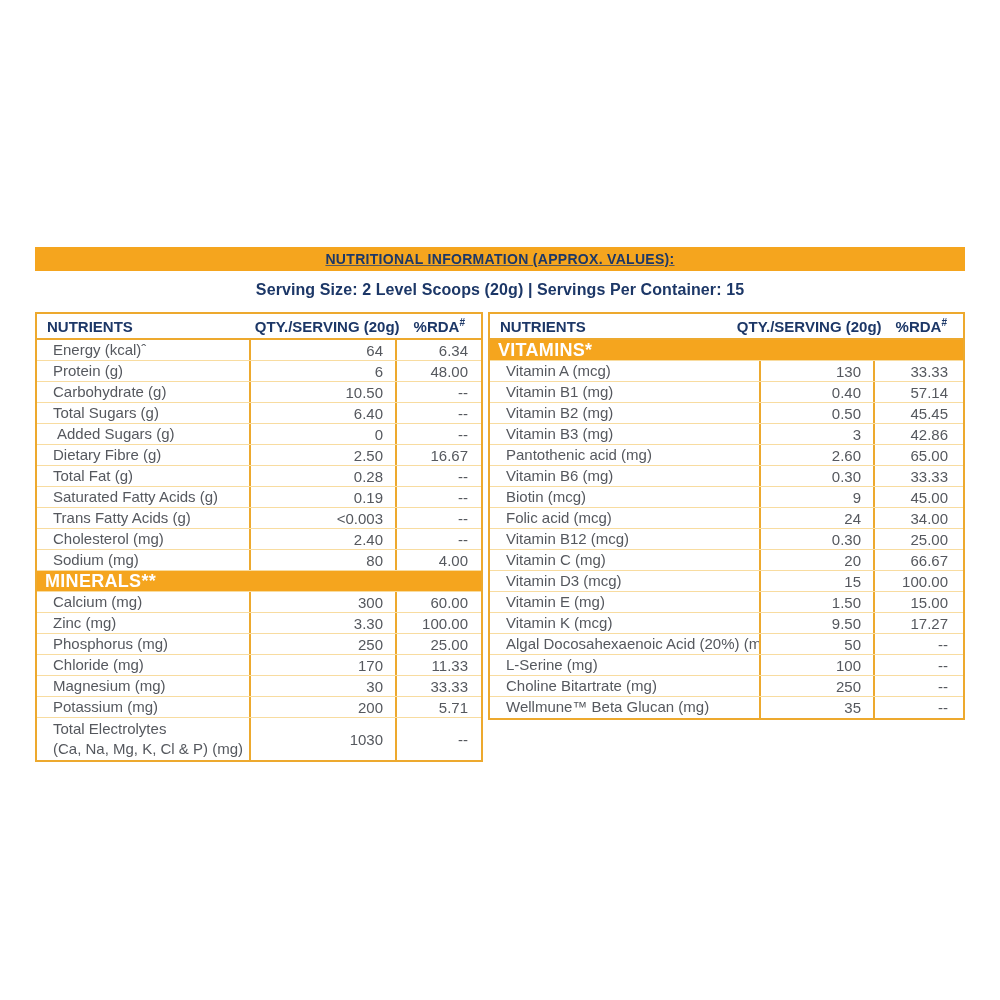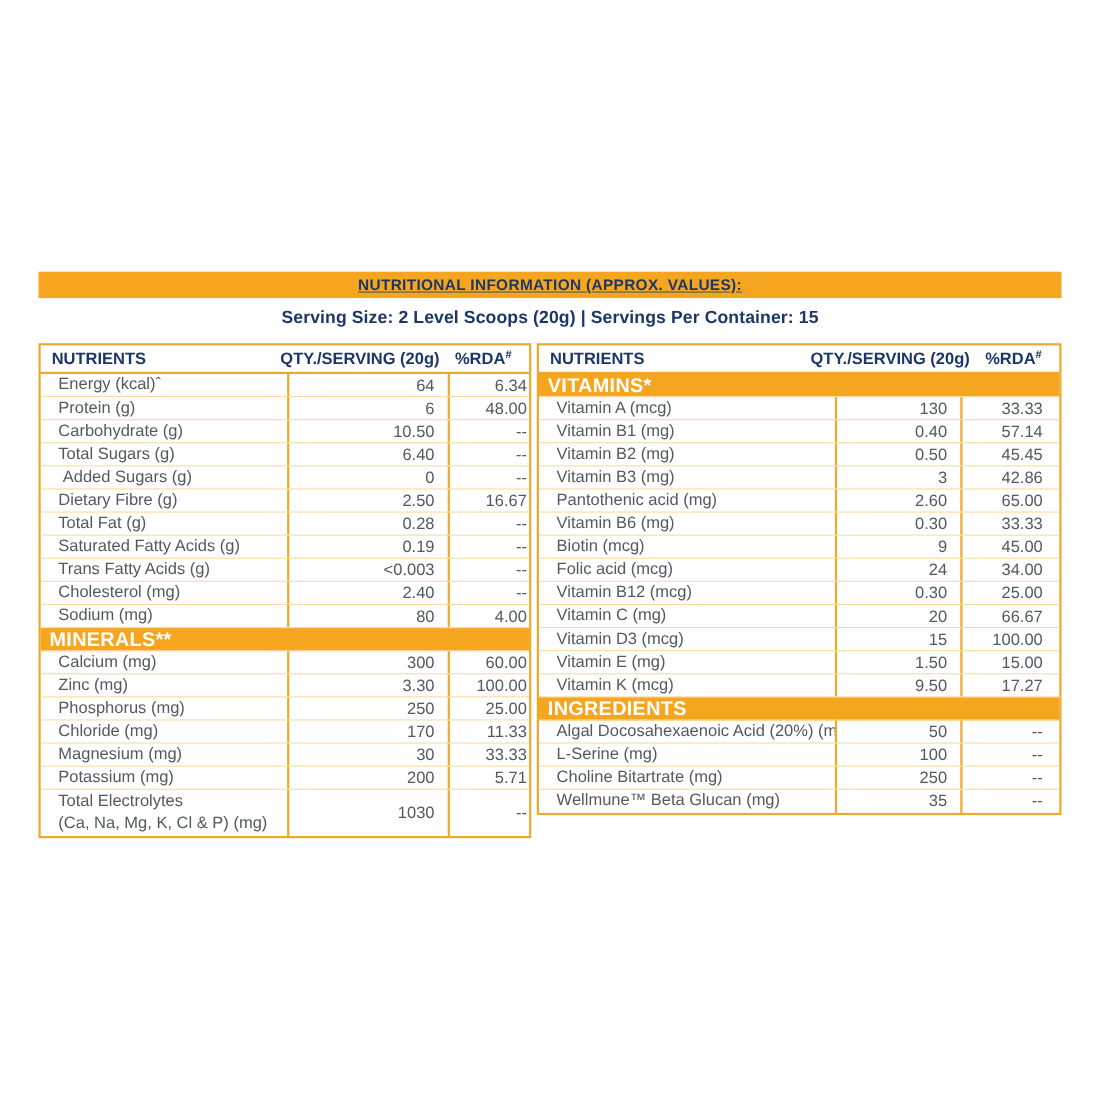--- a/index.html
+++ b/index.html
@@ -47,21 +47,21 @@
   .row.tall .c-name { line-height: 20px; padding-top: 1px; }
   .c-name.ind1 { padding-left: 16px; }
   .c-name.ind2 { padding-left: 20px; }
 
   .c-qty, .c-rda {
     display: flex; align-items: center; justify-content: flex-end;
     box-sizing: border-box; padding-right: 12px; white-space: nowrap;
   }
   .c-qty { border-right: 2px solid var(--gold); margin-left: 48px; }
   .tbl-left  .c-qty { width: 98px; }
-  .tbl-left  .c-rda { width: 72px; padding-right: 2px; }
+  .tbl-left  .c-rda { width: 84px; padding-right: 13px; }
   .tbl-right .c-qty { width: 66px; }
   .tbl-right .c-rda { width: 88px; padding-right: 15px; }
 
   .row.section {
     height: 21px; background: var(--orange);
     display: flex; align-items: center; padding-left: 8px;
     color: #ffffff; font-weight: bold; font-size: 18px; letter-spacing: 0.3px;
     border-bottom: 1px solid var(--rowline); box-sizing: border-box;
   }
 </style>
@@ -249,23 +249,20 @@
           <div class="row item">
             <div class="c-name ind0">Vitamin E (mg)</div>
             <div class="c-qty">1.50</div>
             <div class="c-rda">15.00</div>
           </div>
           <div class="row item">
             <div class="c-name ind0">Vitamin K (mcg)</div>
             <div class="c-qty">9.50</div>
             <div class="c-rda">17.27</div>
           </div>
-          <div class="row section">
-            <span>INGREDIENTS</span>
-          </div>
           <div class="row item">
             <div class="c-name ind0">Algal Docosahexaenoic Acid (20%) (mg)</div>
             <div class="c-qty">50</div>
             <div class="c-rda">--</div>
           </div>
           <div class="row item">
             <div class="c-name ind0">L-Serine (mg)</div>
             <div class="c-qty">100</div>
             <div class="c-rda">--</div>
           </div>

